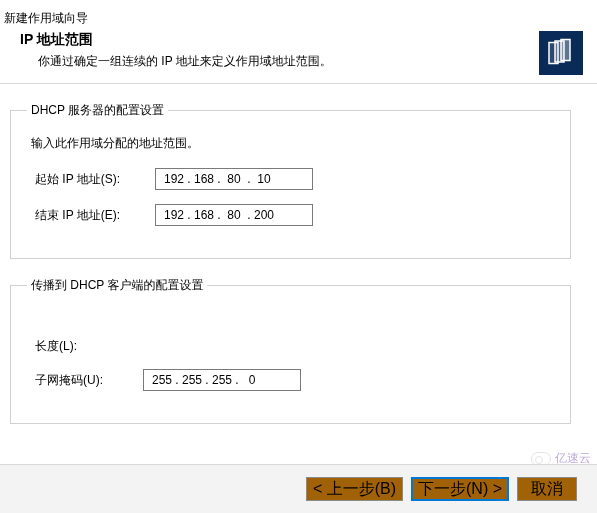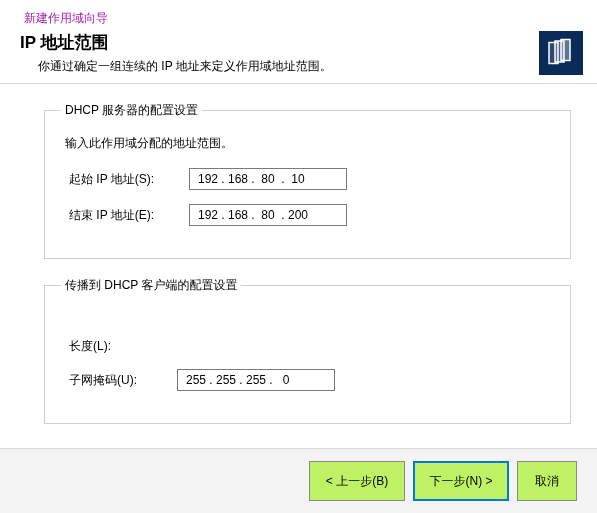--- a/index.html
+++ b/index.html
@@ -8,41 +8,41 @@
       padding: 0;
       font-family: "Microsoft YaHei", "SimSun", Tahoma, sans-serif;
       font-size: 12px;
       background: #fff;
       color: #000;
       width: 597px;
       height: 513px;
       position: relative;
     }
     .wizard-title {
-      padding: 10px 14px 4px 24px;
-      font-size: 12px;
-      color: #a21caf;
+      padding: 10px 14px 4px 4px;
+      font-size: 12px;
+      color: #000000;
     }
     .header {
       display: flex;
       align-items: flex-start;
       padding: 0 14px 8px 20px;
       border-bottom: 1px solid #d9d9d9;
     }
     .header-text { flex: 1; }
-    .header-title { font-weight: bold; font-size: 17px; margin-bottom: 4px; }
+    .header-title { font-weight: bold; font-size: 14px; margin-bottom: 4px; }
     .header-desc { font-size: 12px; margin-left: 18px; }
     .header-icon {
       width: 44px; height: 44px;
       background: #0a2a57;
       display: flex; align-items: center; justify-content: center;
       margin-left: 8px;
     }
     .header-icon svg { width: 36px; height: 36px; }
-    .content { padding: 18px 26px 6px 10px; margin-left: 34px; }
+    .content { padding: 18px 26px 6px 10px; }
     fieldset {
       border: 1px solid #d0d0d0;
       margin: 0 0 18px 0;
       padding: 14px 16px 18px 16px;
     }
     legend { padding: 0 4px; font-size: 12px; }
     .field-desc { margin: 2px 0 16px 4px; }
     .form-row {
       display: flex;
       align-items: center;
@@ -101,24 +101,24 @@
       left: 0; right: 0; bottom: 0;
       border-top: 1px solid #d9d9d9;
       padding: 12px 20px;
       display: flex;
       justify-content: flex-end;
       gap: 8px;
       background: #f3f3f3;
     }
     .btn {
       min-width: 96px;
-      height: 40px;
+      height: 24px;
       border: 1px solid #8a8a8a;
-      background: #bef264;
-      font-size: 12px;
+      background: #a16207;
+      font-size: 16px;
       font-family: inherit;
       cursor: pointer;
     }
     .btn.default { border: 1px solid #0078d7; box-shadow: 0 0 0 1px #0078d7 inset; }
     .btn.cut { min-width: 60px; }
     .fieldset2 { padding-top: 36px; }
     .watermark {
       position: absolute;
       right: 6px;
       bottom: 46px;

